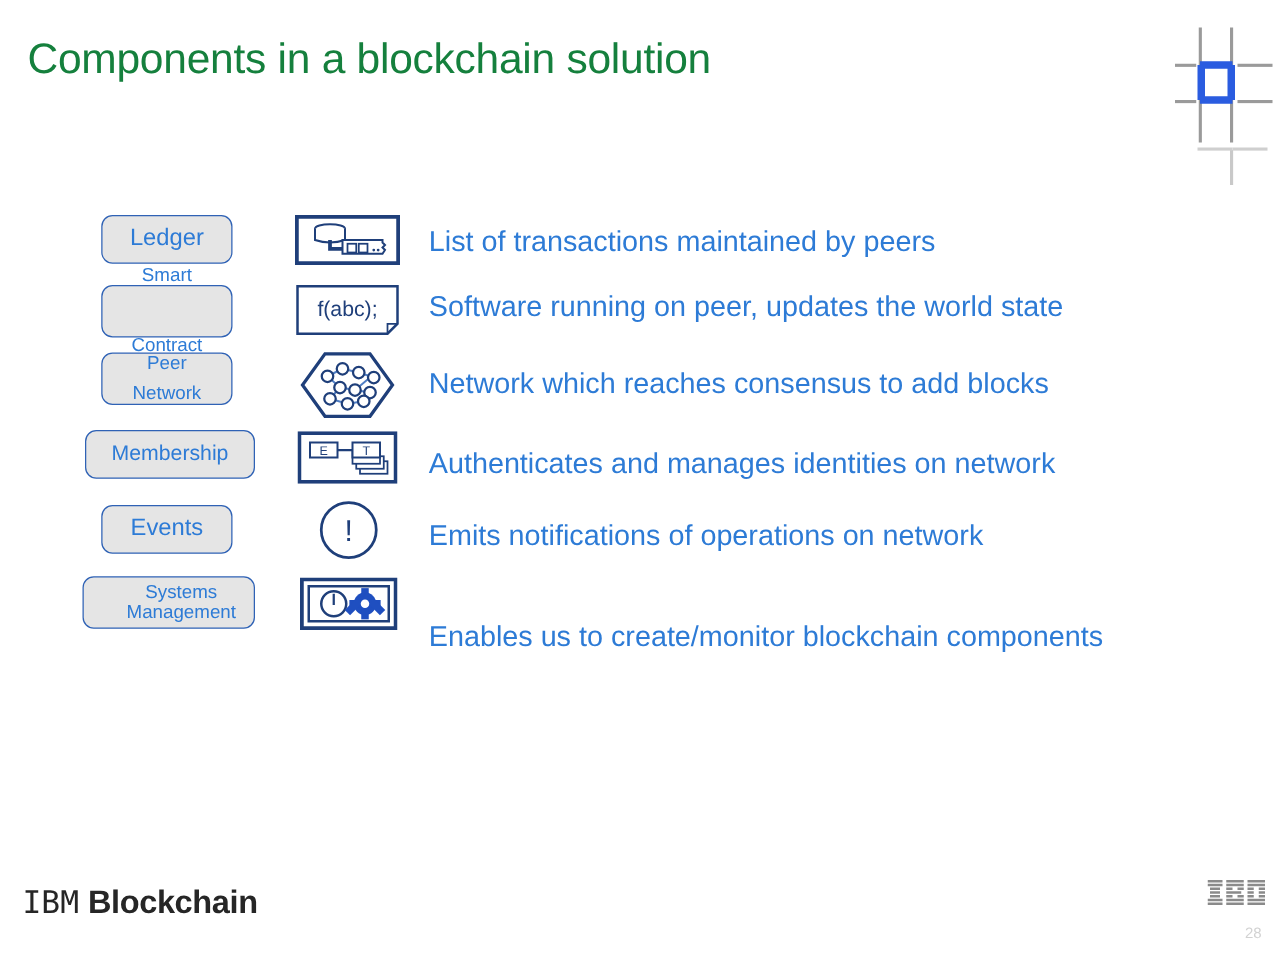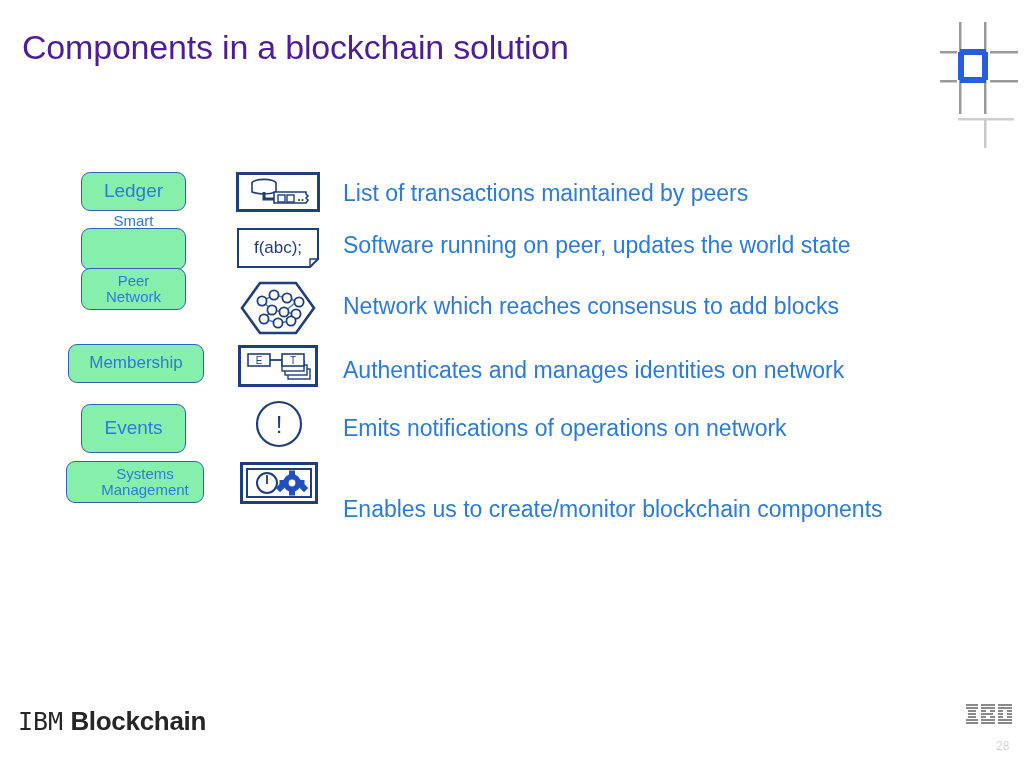--- a/index.html
+++ b/index.html
@@ -15,21 +15,21 @@
     font-family: "Liberation Sans", sans-serif;
     -webkit-font-smoothing: antialiased;
   }
 
   
   #slide-title {
     position: absolute;
     left: 22px;
     top: 28px;
     font-size: 34px;
-    color: #4c1d95;
+    color: #15803d;
     letter-spacing: -0.2px;
     white-space: nowrap;
   }
 
   
   #brand-mark {
     position: absolute;
     left: 940px;
     top: 8px;
     width: 80px;
@@ -50,21 +50,21 @@
     width: 1024px;
     height: 58px;
   }
 
   
   .label-box {
     position: absolute;
     box-sizing: border-box;
     border: 1px solid #2f62b5;
     border-radius: 9px;
-    background: #86efac;
+    background: #e5e5e5;
     color: #2d7bd6;
     display: flex;
     flex-direction: column;
     align-items: center;
     justify-content: center;
     text-align: center;
     line-height: 1.08;
     white-space: nowrap;
   }
   .label-box .ln { display: block; }
@@ -188,21 +188,21 @@
         <path d="M2 2 L82 2 L82 32 L74 40 L2 40 Z" fill="#ffffff" stroke="#1f3f7a" stroke-width="2"></path>
         <path d="M82 32 L74 32 L74 40" fill="none" stroke="#1f3f7a" stroke-width="1.4"></path>
         <text x="42" y="26" text-anchor="middle" font-family="Liberation Sans, sans-serif" font-size="17" fill="#1f3f7a">f(abc);</text>
       </svg>
     </div>
 
     <div class="desc" style="top:234px;">Software running on peer, updates the world state</div>
   </div>
 
   <div class="row">
-    <div class="label-box" style="left:81px; top:268px; width:105px; height:42px; font-size:15px;">
+    <div class="label-box" style="left:81px; top:282px; width:105px; height:42px; font-size:15px;justify-content:space-between;">
       <span class="ln">Peer</span>
       <span class="ln">Network</span>
     </div>
 
     <div class="icon-cell" style="left:238px; top:281px; width:80px; height:54px;">
       <svg width="80" height="54" viewBox="0 0 80 54">
         <polygon points="22,2 58,2 76,27 58,52 22,52 4,27" fill="#ffffff" stroke="#1f3f7a" stroke-width="2.6"></polygon>
         <g stroke="#4f7ec4" stroke-width="1.6" fill="none">
           <line x1="24" y1="20" x2="36" y2="14"></line>
           <line x1="36" y1="14" x2="49" y2="17"></line>
@@ -253,21 +253,21 @@
 
         <rect x="44" y="9" width="22" height="12" fill="#ffffff" stroke="#1f3f7a" stroke-width="1.6"></rect>
         <text x="55" y="19" text-anchor="middle" font-family="Liberation Sans, sans-serif" font-size="10" fill="#1f3f7a">T</text>
       </svg>
     </div>
 
     <div class="desc" style="top:359px;">Authenticates and manages identities on network</div>
   </div>
 
   <div class="row">
-    <div class="label-box" style="left:81px; top:404px; width:105px; height:49px; font-size:19px;">
+    <div class="label-box" style="left:81px; top:404px; width:105px; height:39px; font-size:19px;">
       <span class="ln">Events</span>
     </div>
 
     <div class="icon-cell" style="left:248px; top:398px; width:62px; height:52px;">
       <svg width="62" height="52" viewBox="0 0 62 52">
         <circle cx="31" cy="26" r="22" fill="#ffffff" stroke="#1f3f7a" stroke-width="2.2"></circle>
         <text x="31" y="35" text-anchor="middle" font-family="Liberation Sans, sans-serif" font-size="24" fill="#1f3f7a">!</text>
       </svg>
     </div>
 

